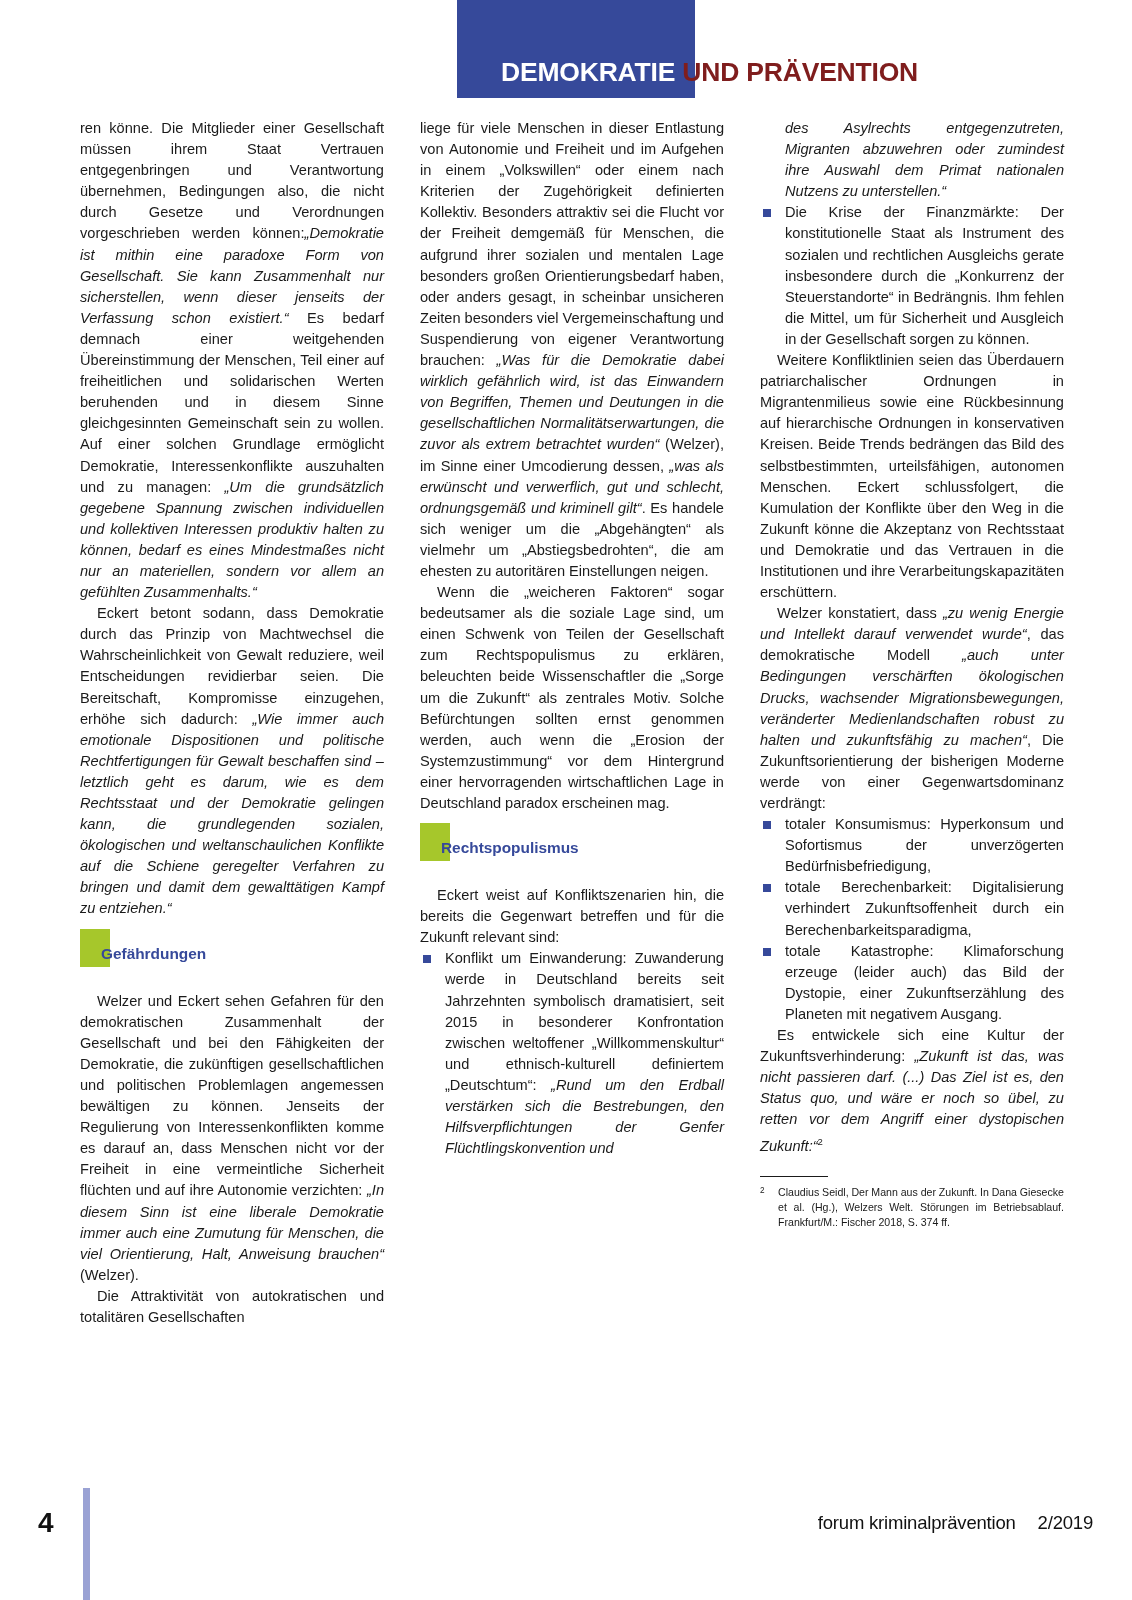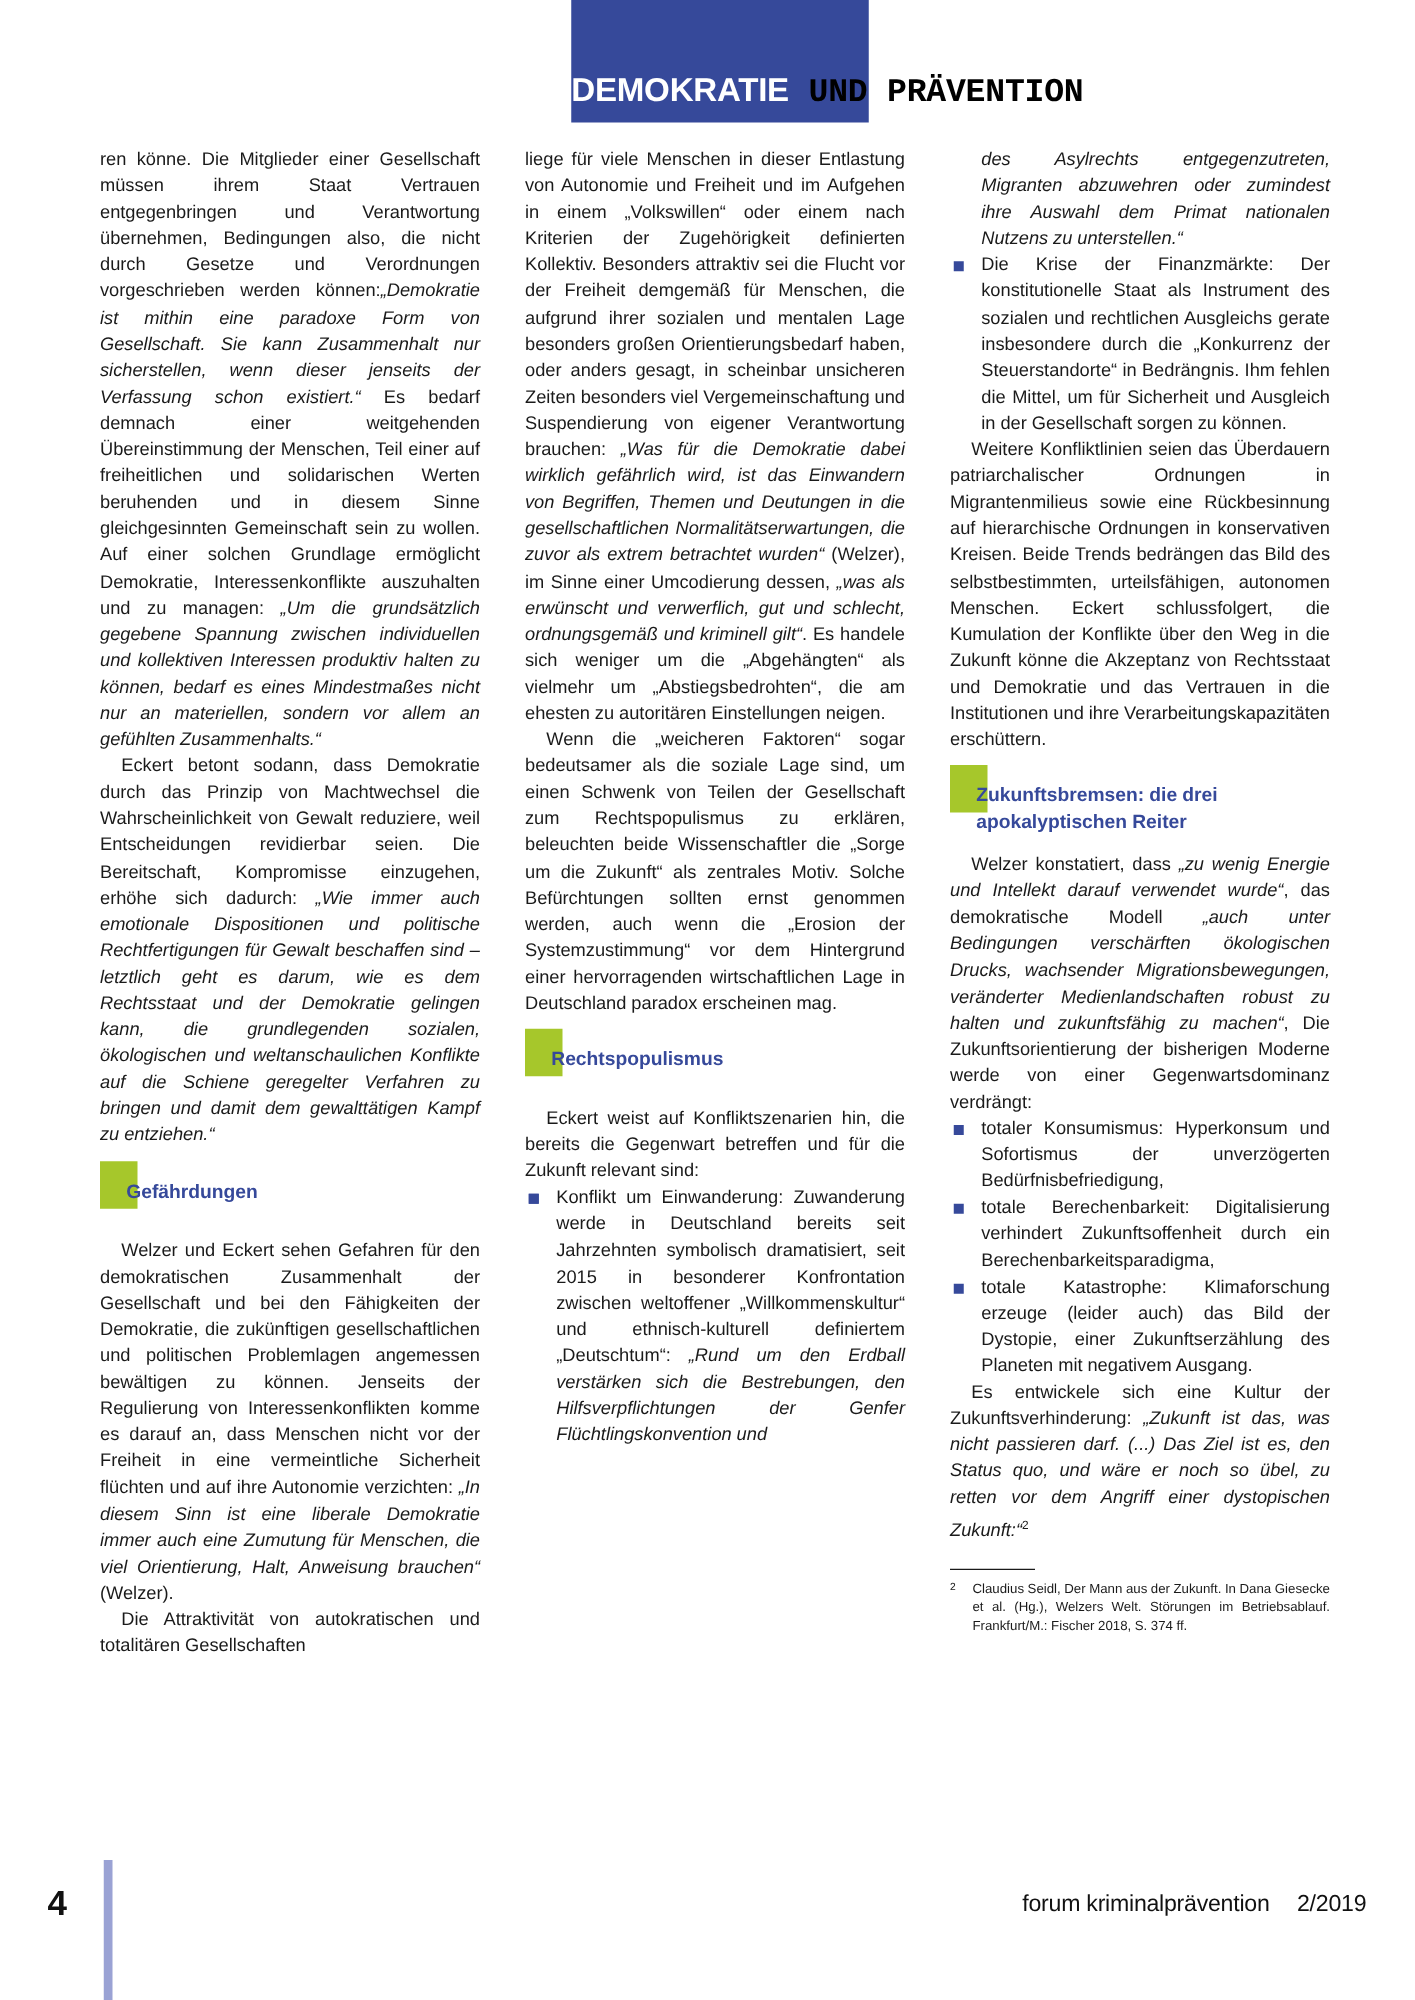--- a/index.html
+++ b/index.html
@@ -36,22 +36,22 @@
     position: absolute;
     left: 457px;
     top: 56px;
     width: 620px;
     font-size: 26.5px;
     font-weight: bold;
     letter-spacing: -0.2px;
     line-height: 32px;
     white-space: nowrap;
   }
-  .header-title .kw-white { color: #ffffff; }
-  .header-title .kw-blue  { color: #000000; font-family: Liberation Mono, monospace; }
+  .header-title .kw-white { color: #ffffff; padding-left: 44px; }
+  .header-title .kw-blue  { color: #7f1d1d; }
 
   
   .columns {
     position: absolute;
     top: 118px;
     left: 0;
     width: 1048px;
     height: 1340px;
   }
   .col {
@@ -248,24 +248,20 @@
         <span class="it">des Asylrechts entgegenzutreten, Migranten abzuwehren oder zumindest ihre Auswahl dem Primat nationalen Nutzens zu unterstellen.“</span>
       </li>
       <li>
         <span class="sq"></span>
         <span>Die Krise der Finanzmärkte: Der konstitutionelle Staat als Instrument des sozialen und rechtlichen Ausgleichs gerate insbesondere durch die „Konkurrenz der Steuerstandorte“ in Bedrängnis. Ihm fehlen die Mittel, um für Sicherheit und Ausgleich in der Gesellschaft sorgen zu können.</span>
       </li>
     </ul>
 
     <p><span>Weitere Konfliktlinien seien das Überdauern patriarchalischer Ordnungen in Migrantenmilieus sowie eine Rückbesinnung auf hierarchische Ordnungen in konservativen Kreisen. Beide Trends bedrängen das Bild des selbstbestimmten, urteilsfähigen, autonomen Menschen. Eckert schlussfolgert, die Kumulation der Konflikte über den Weg in die Zukunft könne die Akzeptanz von Rechtsstaat und Demokratie und das Vertrauen in die Institutionen und ihre Verarbeitungskapazitäten erschüttern.</span></p>
 
-    <div class="section-head">
-      <span class="swatch"></span>
-      <span class="head-text">Zukunftsbremsen: die drei apokalyptischen Reiter</span>
-    </div>
 
     <p><span>Welzer konstatiert, dass </span><span class="it">„zu wenig Energie und Intellekt darauf verwendet wurde“</span><span>, das demokratische Modell </span><span class="it">„auch unter Bedingungen verschärften ökologischen Drucks, wachsender Migrationsbewegungen, veränderter Medienlandschaften robust zu halten und zukunftsfähig zu machen“</span><span>, Die Zukunftsorientierung der bisherigen Moderne werde von einer Gegenwartsdominanz verdrängt:</span></p>
 
     <ul class="bullets">
       <li>
         <span class="sq"></span>
         <span>totaler Konsumismus: Hyperkonsum und Sofortismus der unverzögerten Bedürfnisbefriedigung,</span>
       </li>
       <li>
         <span class="sq"></span>

